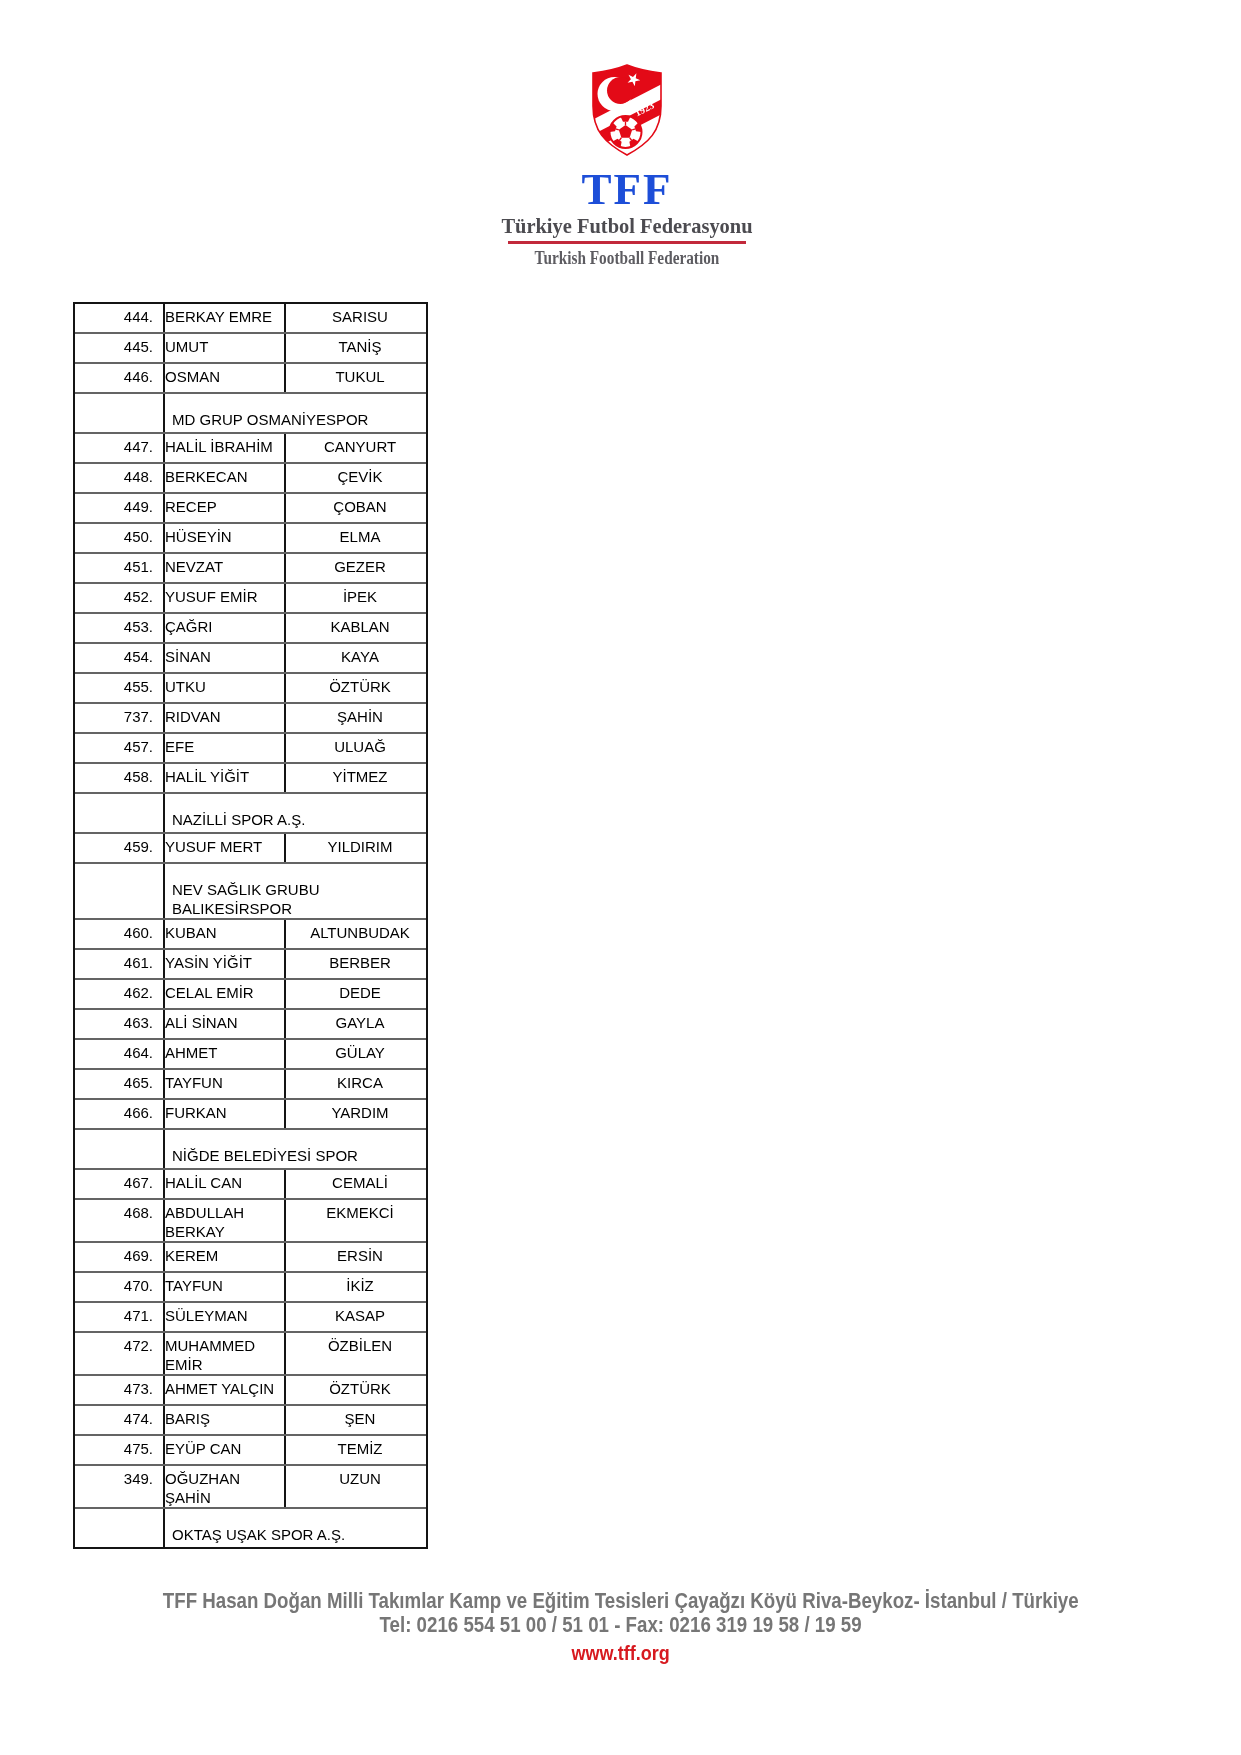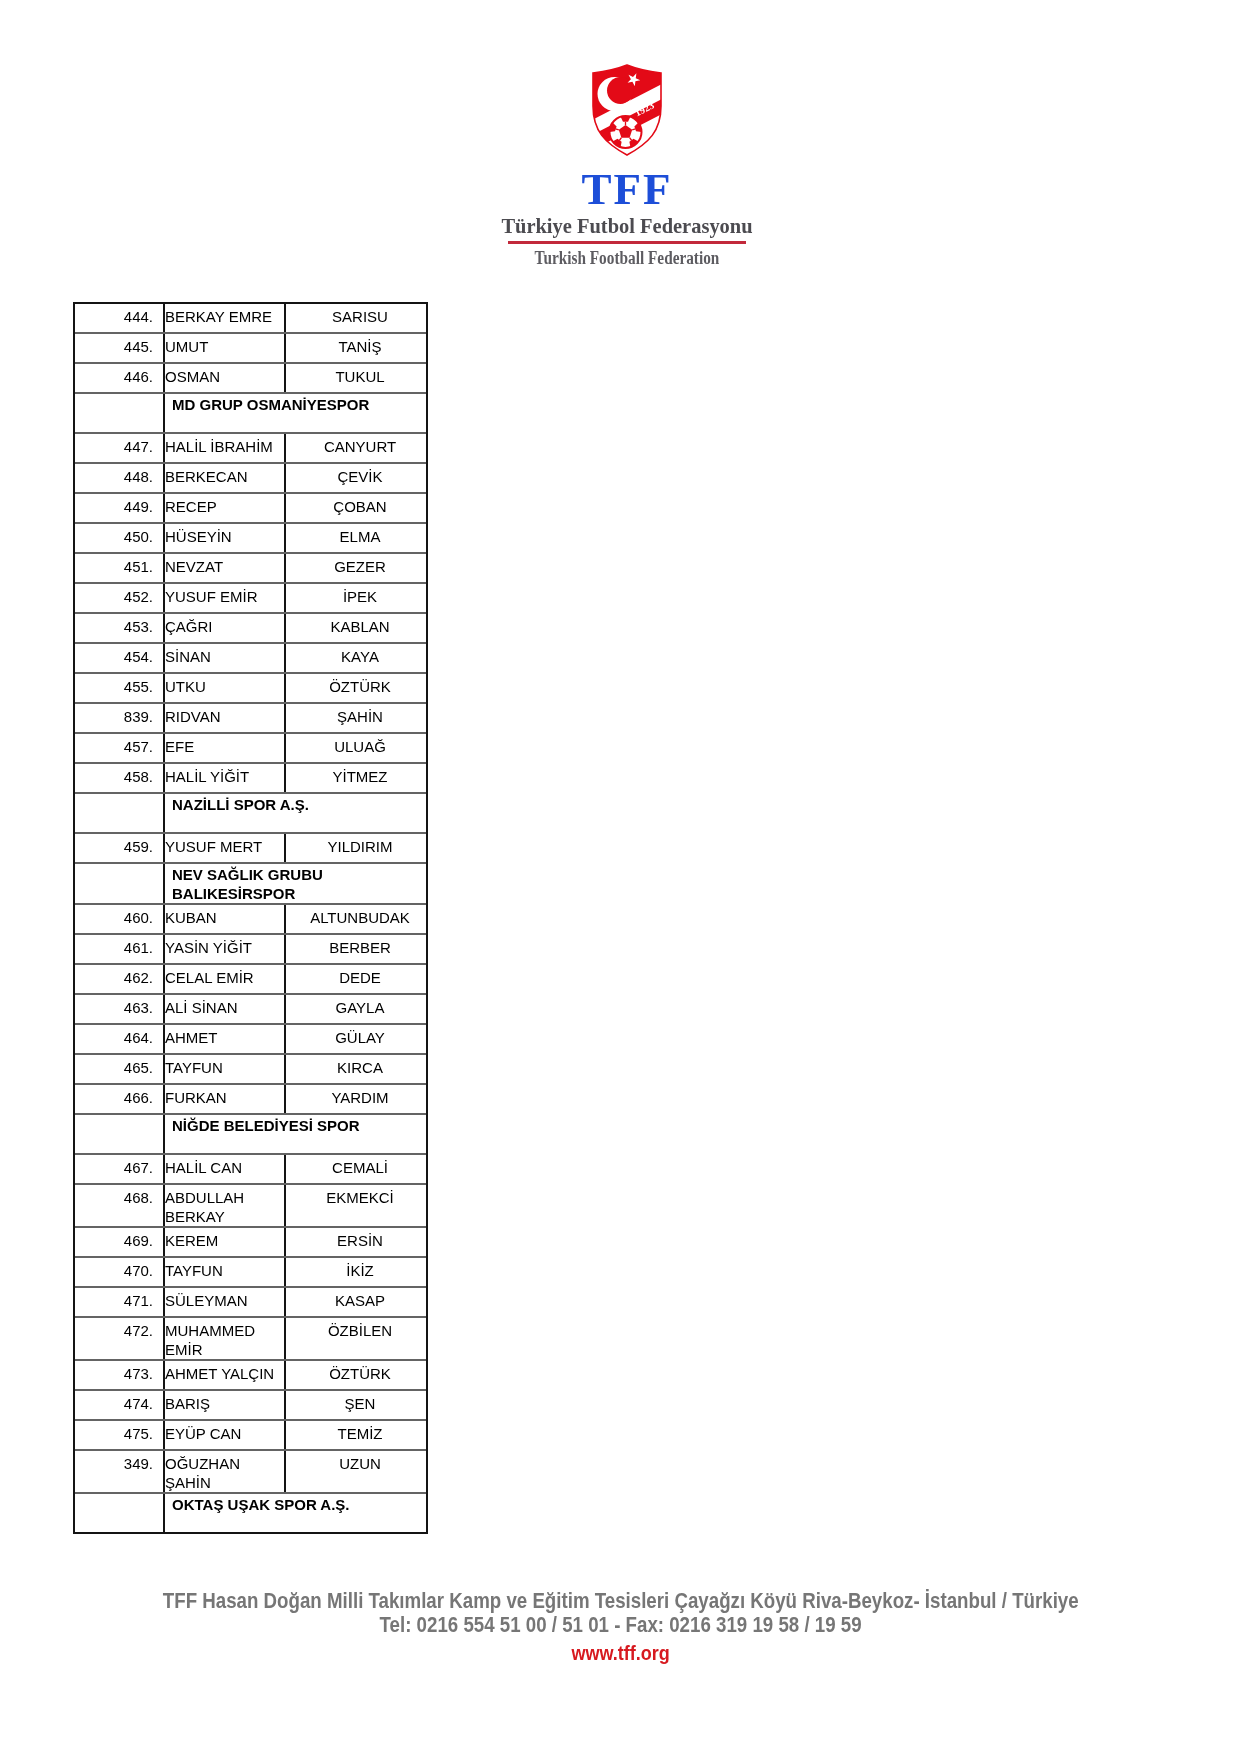--- a/index.html
+++ b/index.html
@@ -35,21 +35,21 @@
   .t-row{display:flex;min-height:28px;border-bottom:2px solid #646464;}
   .t-row:last-child{border-bottom:none;}
   .t-row.club{min-height:38px;}
   .cell{
     box-sizing:border-box;padding-top:3px;
     font-size:15px;line-height:19px;color:#000;
   }
   .cell.no{width:90px;flex:none;border-right:2px solid #141414;text-align:right;padding-right:10px;}
   .cell.first{width:121px;flex:none;border-right:2px solid #141414;padding-left:0;padding-right:4px;}
   .cell.last{flex:1;padding-left:8px;text-align:center;}
-  .cell.merged{flex:1;padding-left:7px;font-weight:bold;padding-top:1px;}
+  .cell.merged{flex:1;padding-left:7px;font-weight:normal;padding-top:16px;}
 
   
   .footer{position:absolute;top:1589px;left:0;width:100%;text-align:center;color:#767676;}
   .f-line{font-size:22px;line-height:24px;font-weight:bold;}
   .f-line .squeeze{display:inline-block;transform:scaleX(0.85);transform-origin:center;white-space:nowrap;}
   .web{
     display:inline-block;margin-top:5px;color:#d71a20;font-weight:bold;font-size:20px;
     transform:scaleX(0.9);transform-origin:center;text-decoration:none;
   }
 </style>
@@ -166,21 +166,21 @@
         <div class="cell no">454.</div>
         <div class="cell first">SİNAN</div>
         <div class="cell last">KAYA</div>
       </div>
       <div class="t-row">
         <div class="cell no">455.</div>
         <div class="cell first">UTKU</div>
         <div class="cell last">ÖZTÜRK</div>
       </div>
       <div class="t-row">
-        <div class="cell no">839.</div>
+        <div class="cell no">737.</div>
         <div class="cell first">RIDVAN</div>
         <div class="cell last">ŞAHİN</div>
       </div>
       <div class="t-row">
         <div class="cell no">457.</div>
         <div class="cell first">EFE</div>
         <div class="cell last">ULUAĞ</div>
       </div>
       <div class="t-row">
         <div class="cell no">458.</div>

